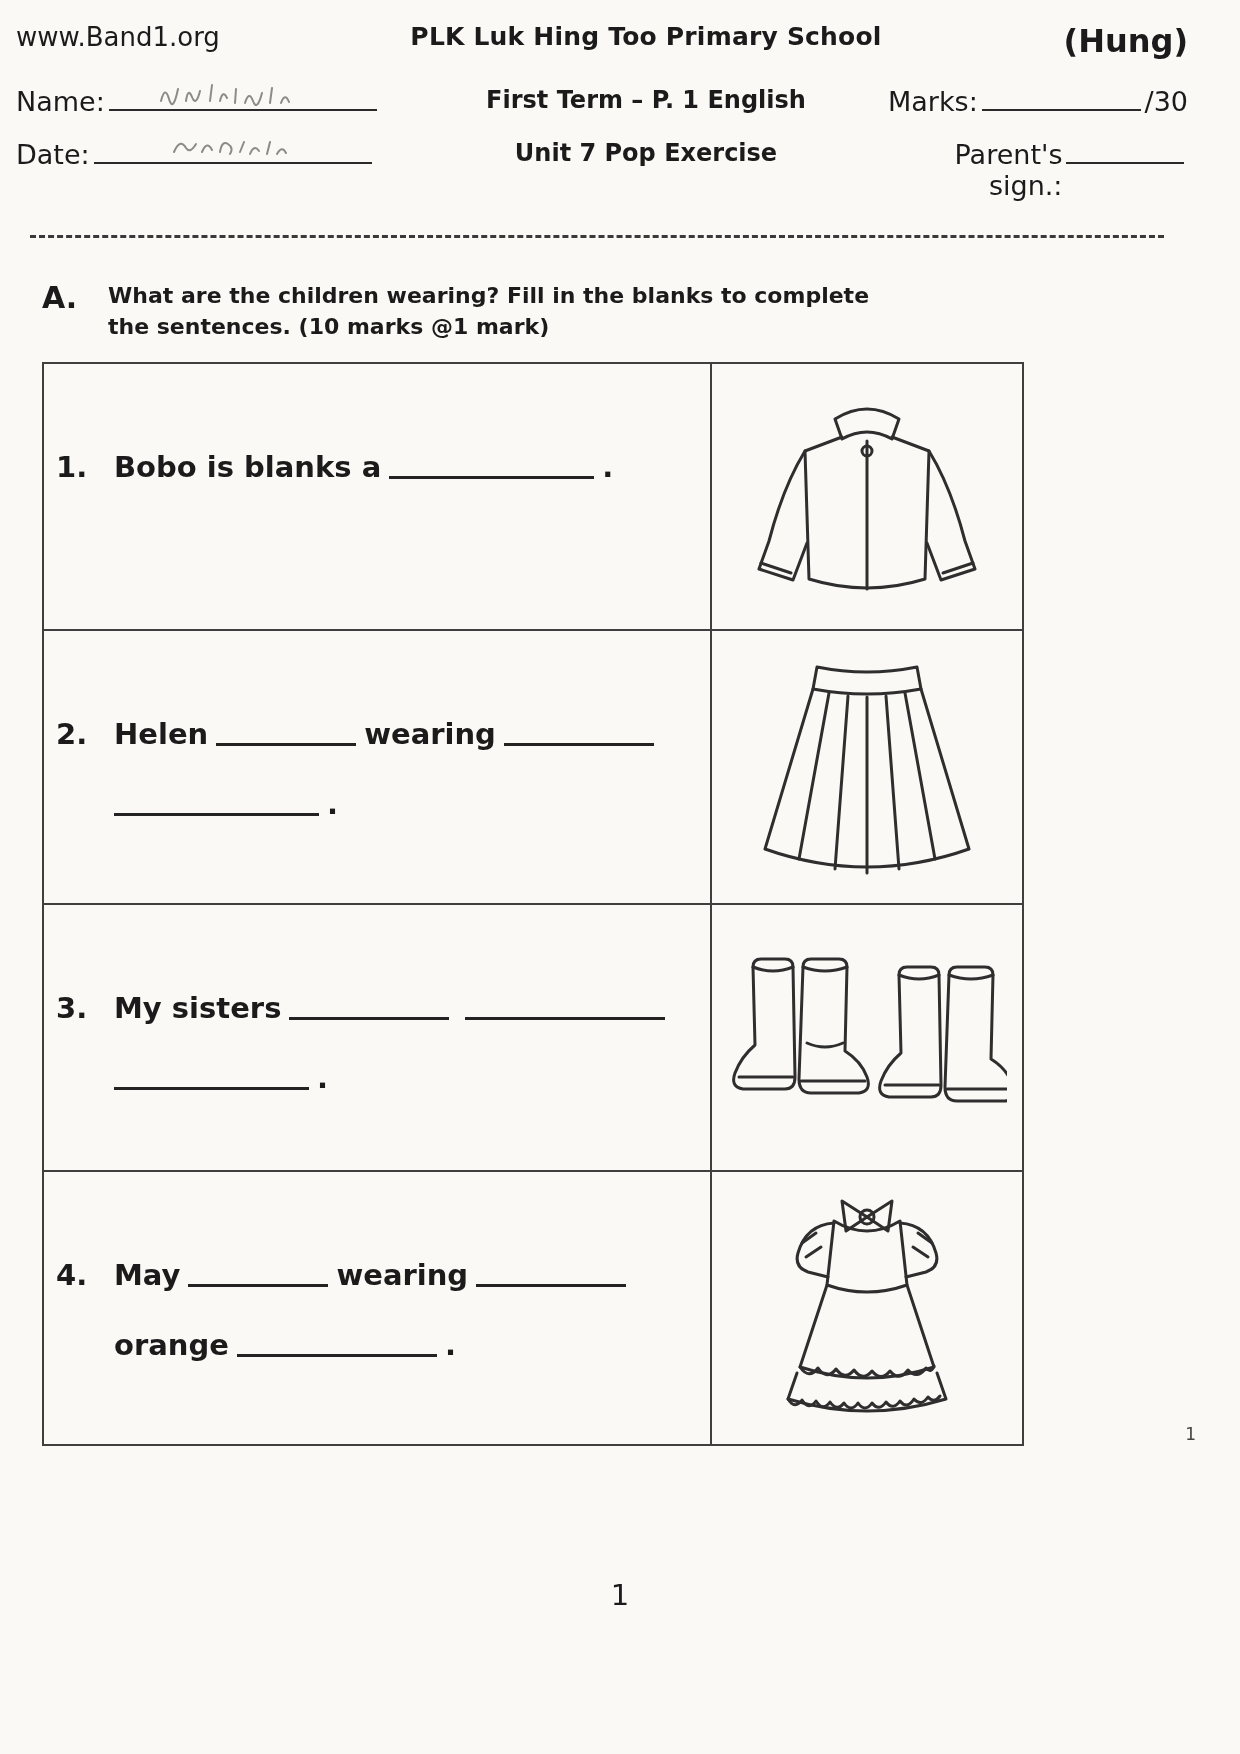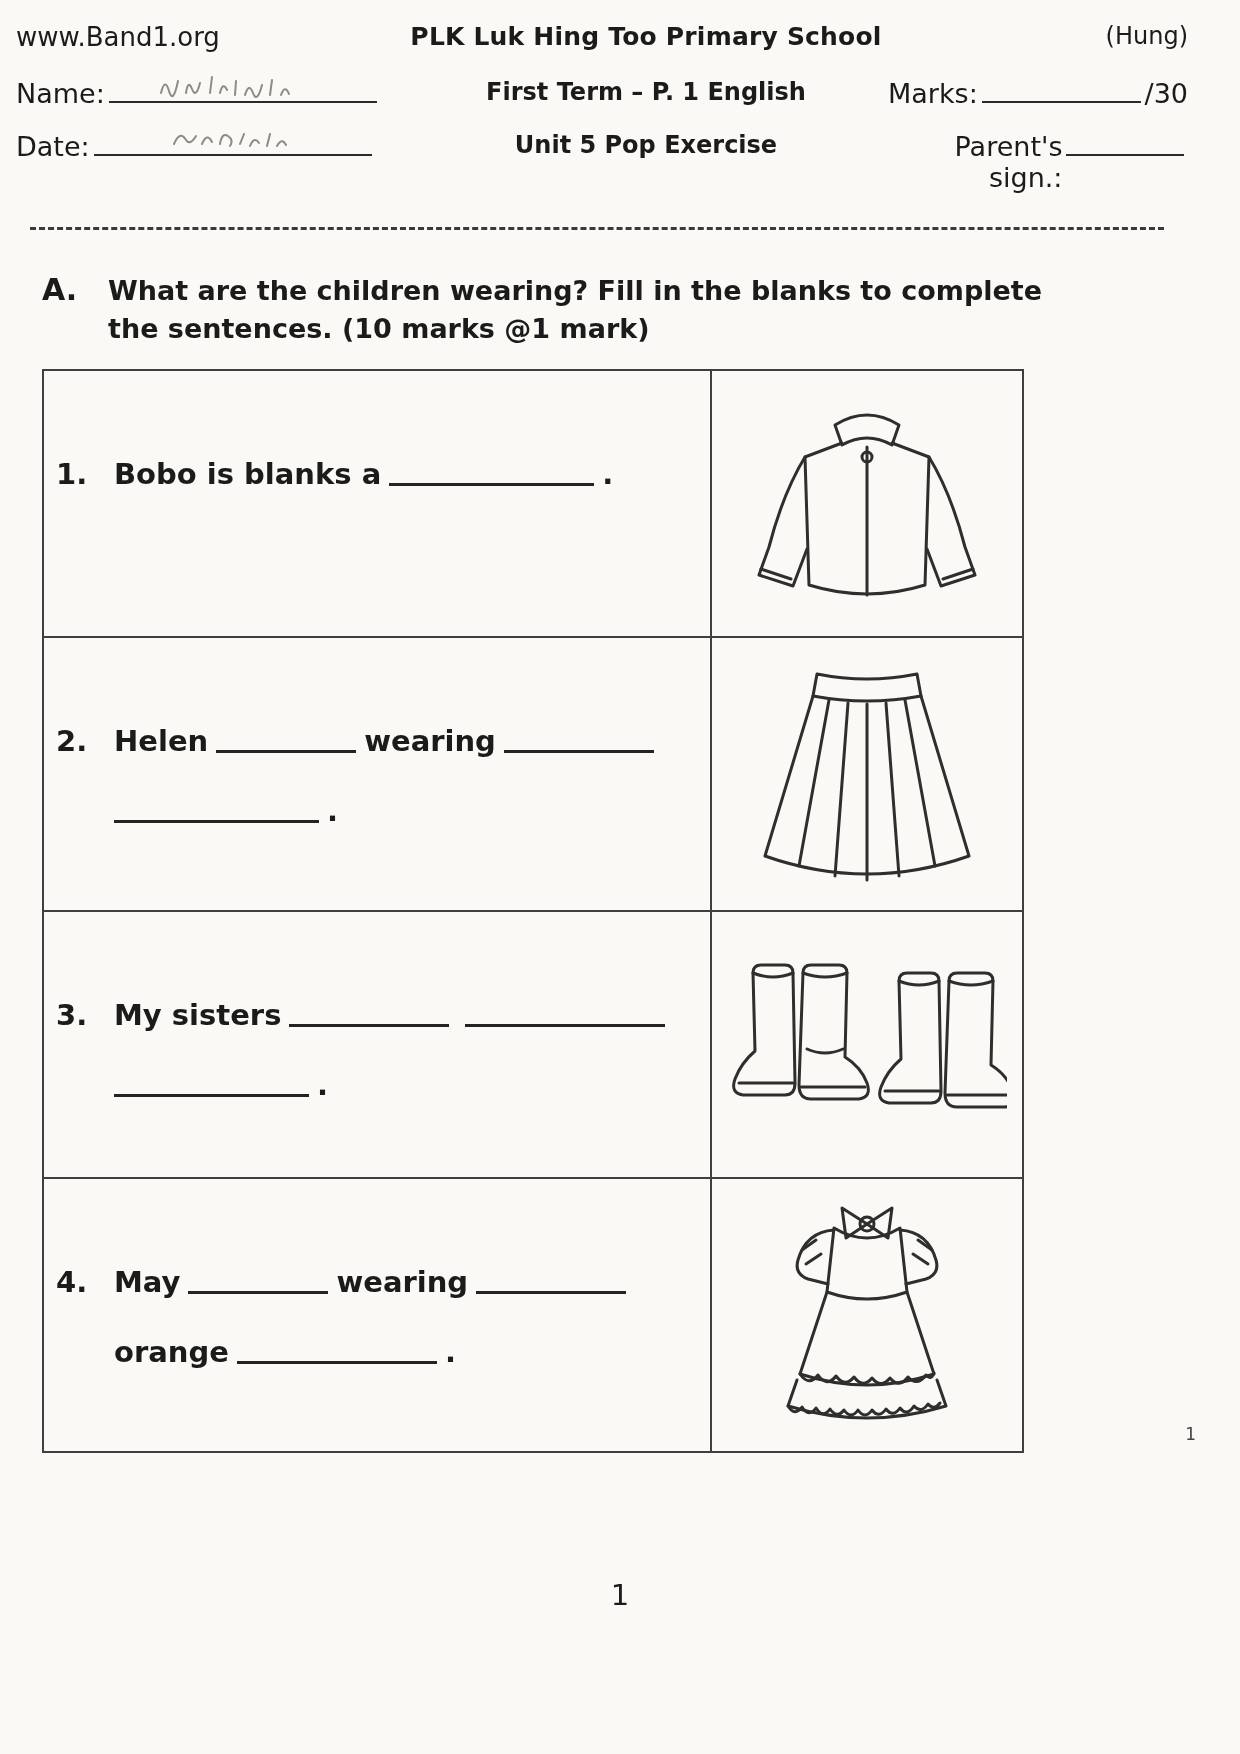--- a/index.html
+++ b/index.html
@@ -14,21 +14,21 @@
   .page{padding:22px 52px 0 16px;position:relative;}
 
   
   .hdr-row{display:flex;align-items:flex-start;}
   .hdr-left{width:372px;flex:0 0 auto;}
   .hdr-center{flex:1 1 auto;text-align:center;margin-left:16px;}
   .hdr-right{width:300px;flex:0 0 auto;text-align:right;}
 
   .site{font-size:26px;font-weight:400;}
   .school{font-size:25px;font-weight:700;letter-spacing:.2px;}
-  .hung{font-size:24px;font-weight:400;}
+  .hung{font-size:32px;font-weight:700;}
 
   .row2{margin-top:26px;gap:28px;}
   .row3{margin-top:22px;}
 
   .lbl{font-size:27px;font-weight:500;}
   .ctr{font-size:24px;font-weight:700;}
 
   .uline{
     display:inline-block;position:relative;
     border-bottom:2.5px solid #2a2a2a;
@@ -41,21 +41,21 @@
 
   
   .sep{
     margin:34px 0 0 14px;width:1134px;
     border-top:3px dashed #3a3a3a;
   }
 
   
   .sec{display:flex;margin:42px 0 0 26px;}
   .sec-label{width:66px;font-size:30px;font-weight:700;flex:0 0 auto;}
-  .sec-title{font-size:27px;font-weight:700;line-height:1.42;}
+  .sec-title{font-size:22px;font-weight:700;line-height:1.42;}
 
   
   .extable{
     margin:20px 0 0 26px;width:978px;
     border:2.5px solid #3f3f3f;
   }
   .exrow{display:flex;border-bottom:2.5px solid #3f3f3f;}
   .exrow:last-child{border-bottom:none;}
   .cell-text{width:668px;flex:0 0 auto;border-right:2.5px solid #3f3f3f;box-sizing:border-box;padding:86px 10px 0 12px;}
   .cell-img{flex:1 1 auto;display:flex;align-items:center;justify-content:center;}
@@ -110,21 +110,21 @@
 
   <div class="hdr-row row3">
     <div class="hdr-left leftline">
       <span class="lbl">Date:</span>
       <span class="uline" style="width:278px">
         <svg width="190" height="26">
           <path class="hand" d="M30 18 q6 -14 12 -4 q4 6 10 -4 m6 8 q5 -12 10 -2 m8 2 q2 -12 8 -8 q6 4 2 10 m10 -2 l4 -10 m6 12 q4 -10 9 -3 m8 3 l3 -12 m7 12 q5 -9 9 -1"></path>
         </svg>
       </span>
     </div>
-    <div class="hdr-center ctr">Unit 5 Pop Exercise</div>
+    <div class="hdr-center ctr">Unit 7 Pop Exercise</div>
     <div class="hdr-right rightline">
       <span class="lbl">Parent's sign.:</span>
       <span class="uline" style="width:128px"></span>
     </div>
   </div>
 
   <div class="sep"></div>
 
   <div class="sec">
     <div class="sec-label">A.</div>

